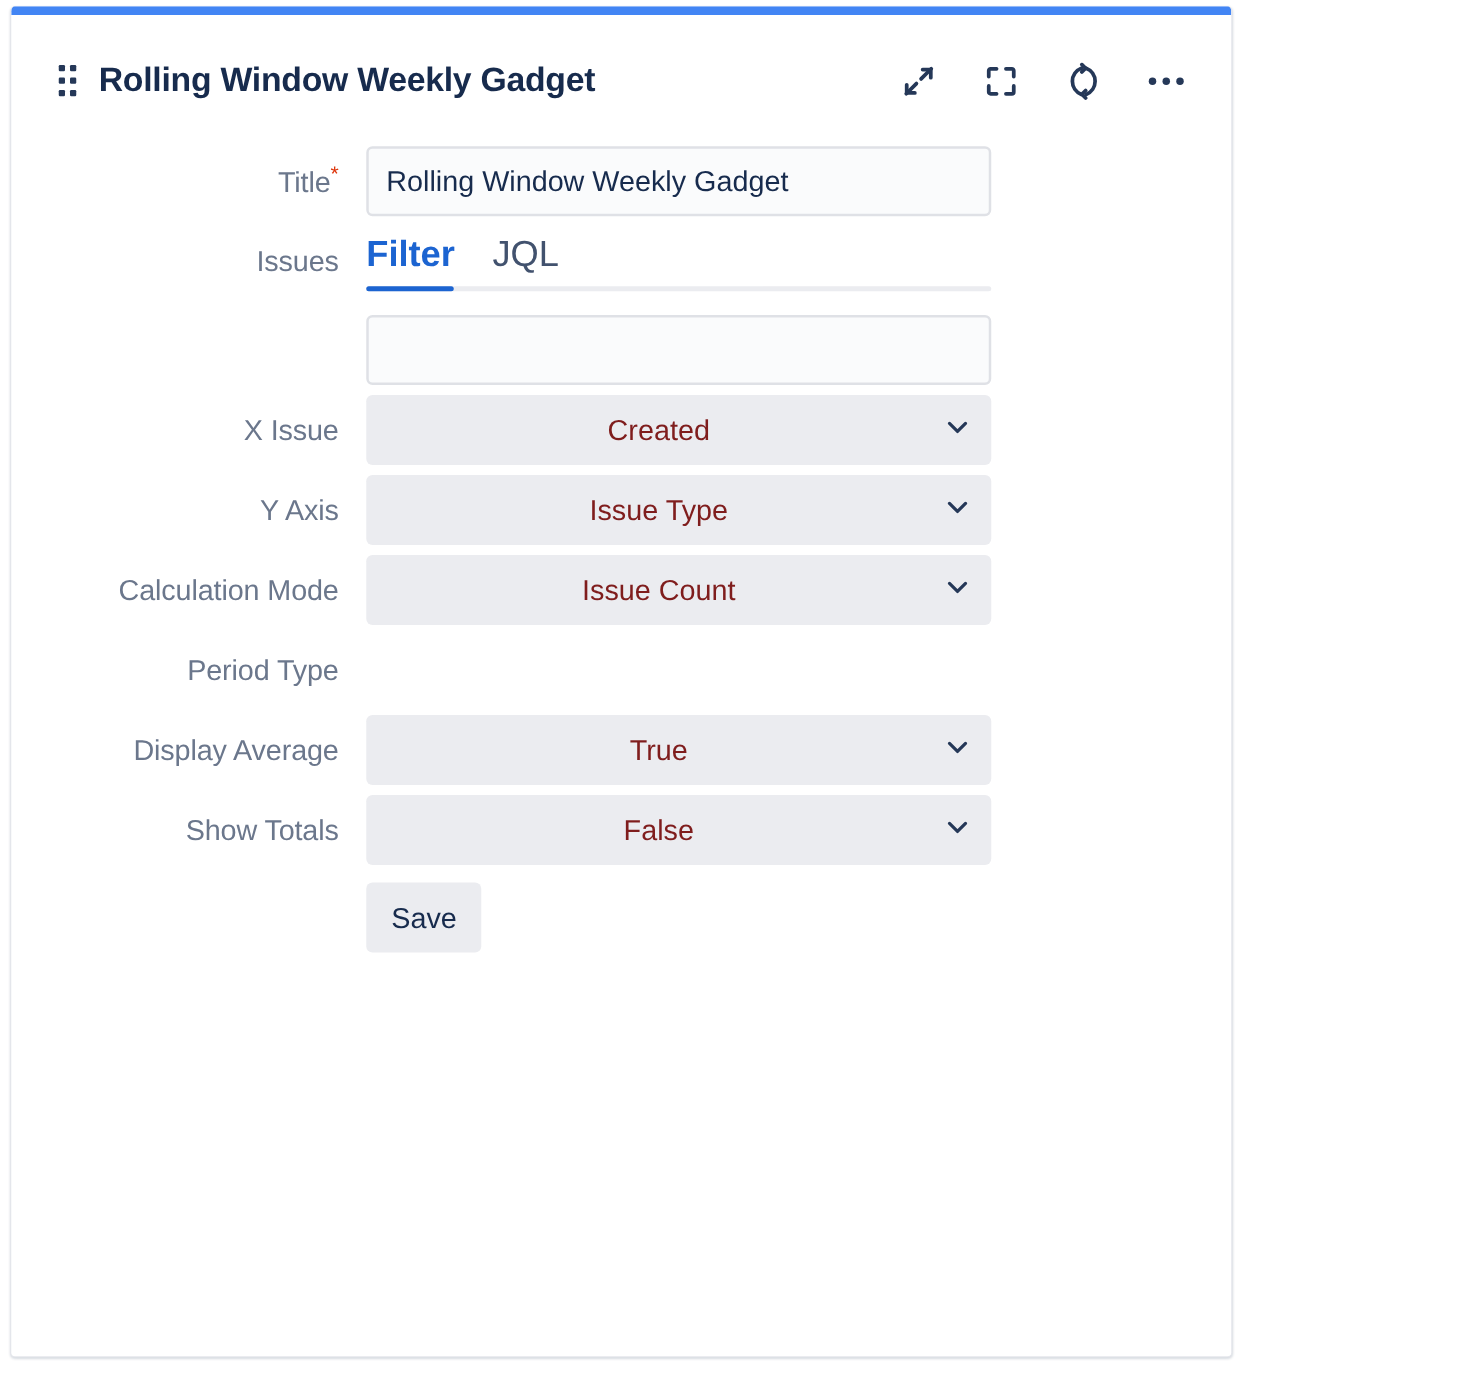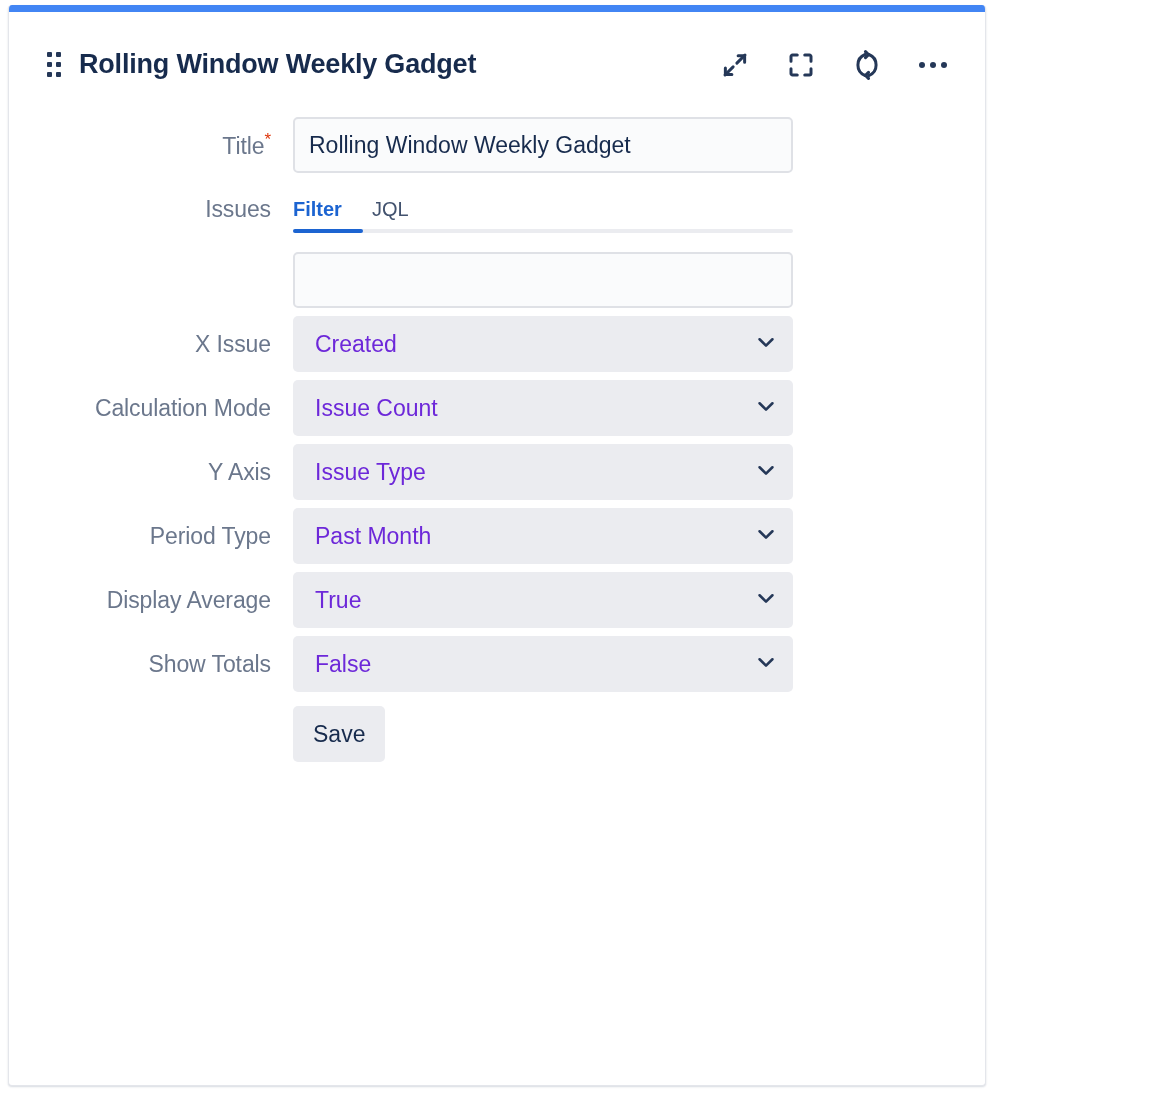--- a/index.html
+++ b/index.html
@@ -163,21 +163,21 @@
   
   .tabs-wrap { width: 500px; }
   .tabs-row {
     display: flex;
     align-items: flex-end;
     gap: 30px;
     height: 48px;
     padding-top: 6px;
   }
   .tab {
-    font-size: 20px;
+    font-size: 29px;
     background: none;
     border: none;
     padding: 0 0 8px 0;
     cursor: pointer;
     font-family: "Liberation Sans", sans-serif;
     color: #42526E;
     position: relative;
   }
   .tab.active { color: #1C64D1; font-weight: bold; }
   .tabs-track {
@@ -205,26 +205,27 @@
     height: 56px;
   }
   .select-box select {
     -webkit-appearance: none;
     appearance: none;
     width: 100%;
     height: 100%;
     background: #EBECF0;
     border: none;
     border-radius: 5px;
-    padding: 0 44px 0 22px;
+    padding: 0 44px 0 12px;
     font-family: "Liberation Sans", sans-serif;
     font-size: 23px;
-    color: #6d28d9;
+    color: #7f1d1d;
     cursor: pointer;
     outline: none;
+    text-align: center;
   }
   .chevron {
     position: absolute;
     right: 16px;
     top: 50%;
     transform: translateY(-50%);
     pointer-events: none;
     color: #253858;
     display: block;
   }
@@ -340,59 +341,49 @@
             <span class="chevron">
               <svg width="22" height="22" viewBox="0 0 24 24" fill="none" stroke="currentColor" stroke-width="2.8" stroke-linecap="round" stroke-linejoin="round">
                   <path d="M5 9l7 7 7-7"></path>
                 </svg>
             </span>
           </div>
         </div>
       </div>
 
       <div class="form-row">
+        <div class="row-label">Y Axis</div>
+        <div class="row-field">
+          <div class="select-box">
+            <select><option value="Issue Type">Issue Type</option><option value="Status">Status</option><option value="Priority">Priority</option><option value="Assignee">Assignee</option><option value="Project">Project</option></select>
+            <span class="chevron">
+              <svg width="22" height="22" viewBox="0 0 24 24" fill="none" stroke="currentColor" stroke-width="2.8" stroke-linecap="round" stroke-linejoin="round">
+                  <path d="M5 9l7 7 7-7"></path>
+                </svg>
+            </span>
+          </div>
+        </div>
+      </div>
+
+      <div class="form-row">
         <div class="row-label">Calculation Mode</div>
         <div class="row-field">
           <div class="select-box">
             <select><option value="Issue Count">Issue Count</option><option value="Story Points">Story Points</option><option value="Time Spent">Time Spent</option><option value="Original Estimate">Original Estimate</option></select>
             <span class="chevron">
               <svg width="22" height="22" viewBox="0 0 24 24" fill="none" stroke="currentColor" stroke-width="2.8" stroke-linecap="round" stroke-linejoin="round">
                   <path d="M5 9l7 7 7-7"></path>
                 </svg>
             </span>
           </div>
         </div>
       </div>
 
       <div class="form-row">
-        <div class="row-label">Y Axis</div>
-        <div class="row-field">
-          <div class="select-box">
-            <select><option value="Issue Type">Issue Type</option><option value="Status">Status</option><option value="Priority">Priority</option><option value="Assignee">Assignee</option><option value="Project">Project</option></select>
-            <span class="chevron">
-              <svg width="22" height="22" viewBox="0 0 24 24" fill="none" stroke="currentColor" stroke-width="2.8" stroke-linecap="round" stroke-linejoin="round">
-                  <path d="M5 9l7 7 7-7"></path>
-                </svg>
-            </span>
-          </div>
-        </div>
-      </div>
-
-      <div class="form-row">
         <div class="row-label">Period Type</div>
-        <div class="row-field">
-          <div class="select-box">
-            <select><option value="Past Week">Past Week</option><option value="Past Month" selected="">Past Month</option><option value="Past Quarter">Past Quarter</option><option value="Past Year">Past Year</option></select>
-            <span class="chevron">
-              <svg width="22" height="22" viewBox="0 0 24 24" fill="none" stroke="currentColor" stroke-width="2.8" stroke-linecap="round" stroke-linejoin="round">
-                  <path d="M5 9l7 7 7-7"></path>
-                </svg>
-            </span>
-          </div>
-        </div>
       </div>
 
       <div class="form-row">
         <div class="row-label">Display Average</div>
         <div class="row-field">
           <div class="select-box">
             <select><option value="True">True</option><option value="False">False</option></select>
             <span class="chevron">
               <svg width="22" height="22" viewBox="0 0 24 24" fill="none" stroke="currentColor" stroke-width="2.8" stroke-linecap="round" stroke-linejoin="round">
                   <path d="M5 9l7 7 7-7"></path>

